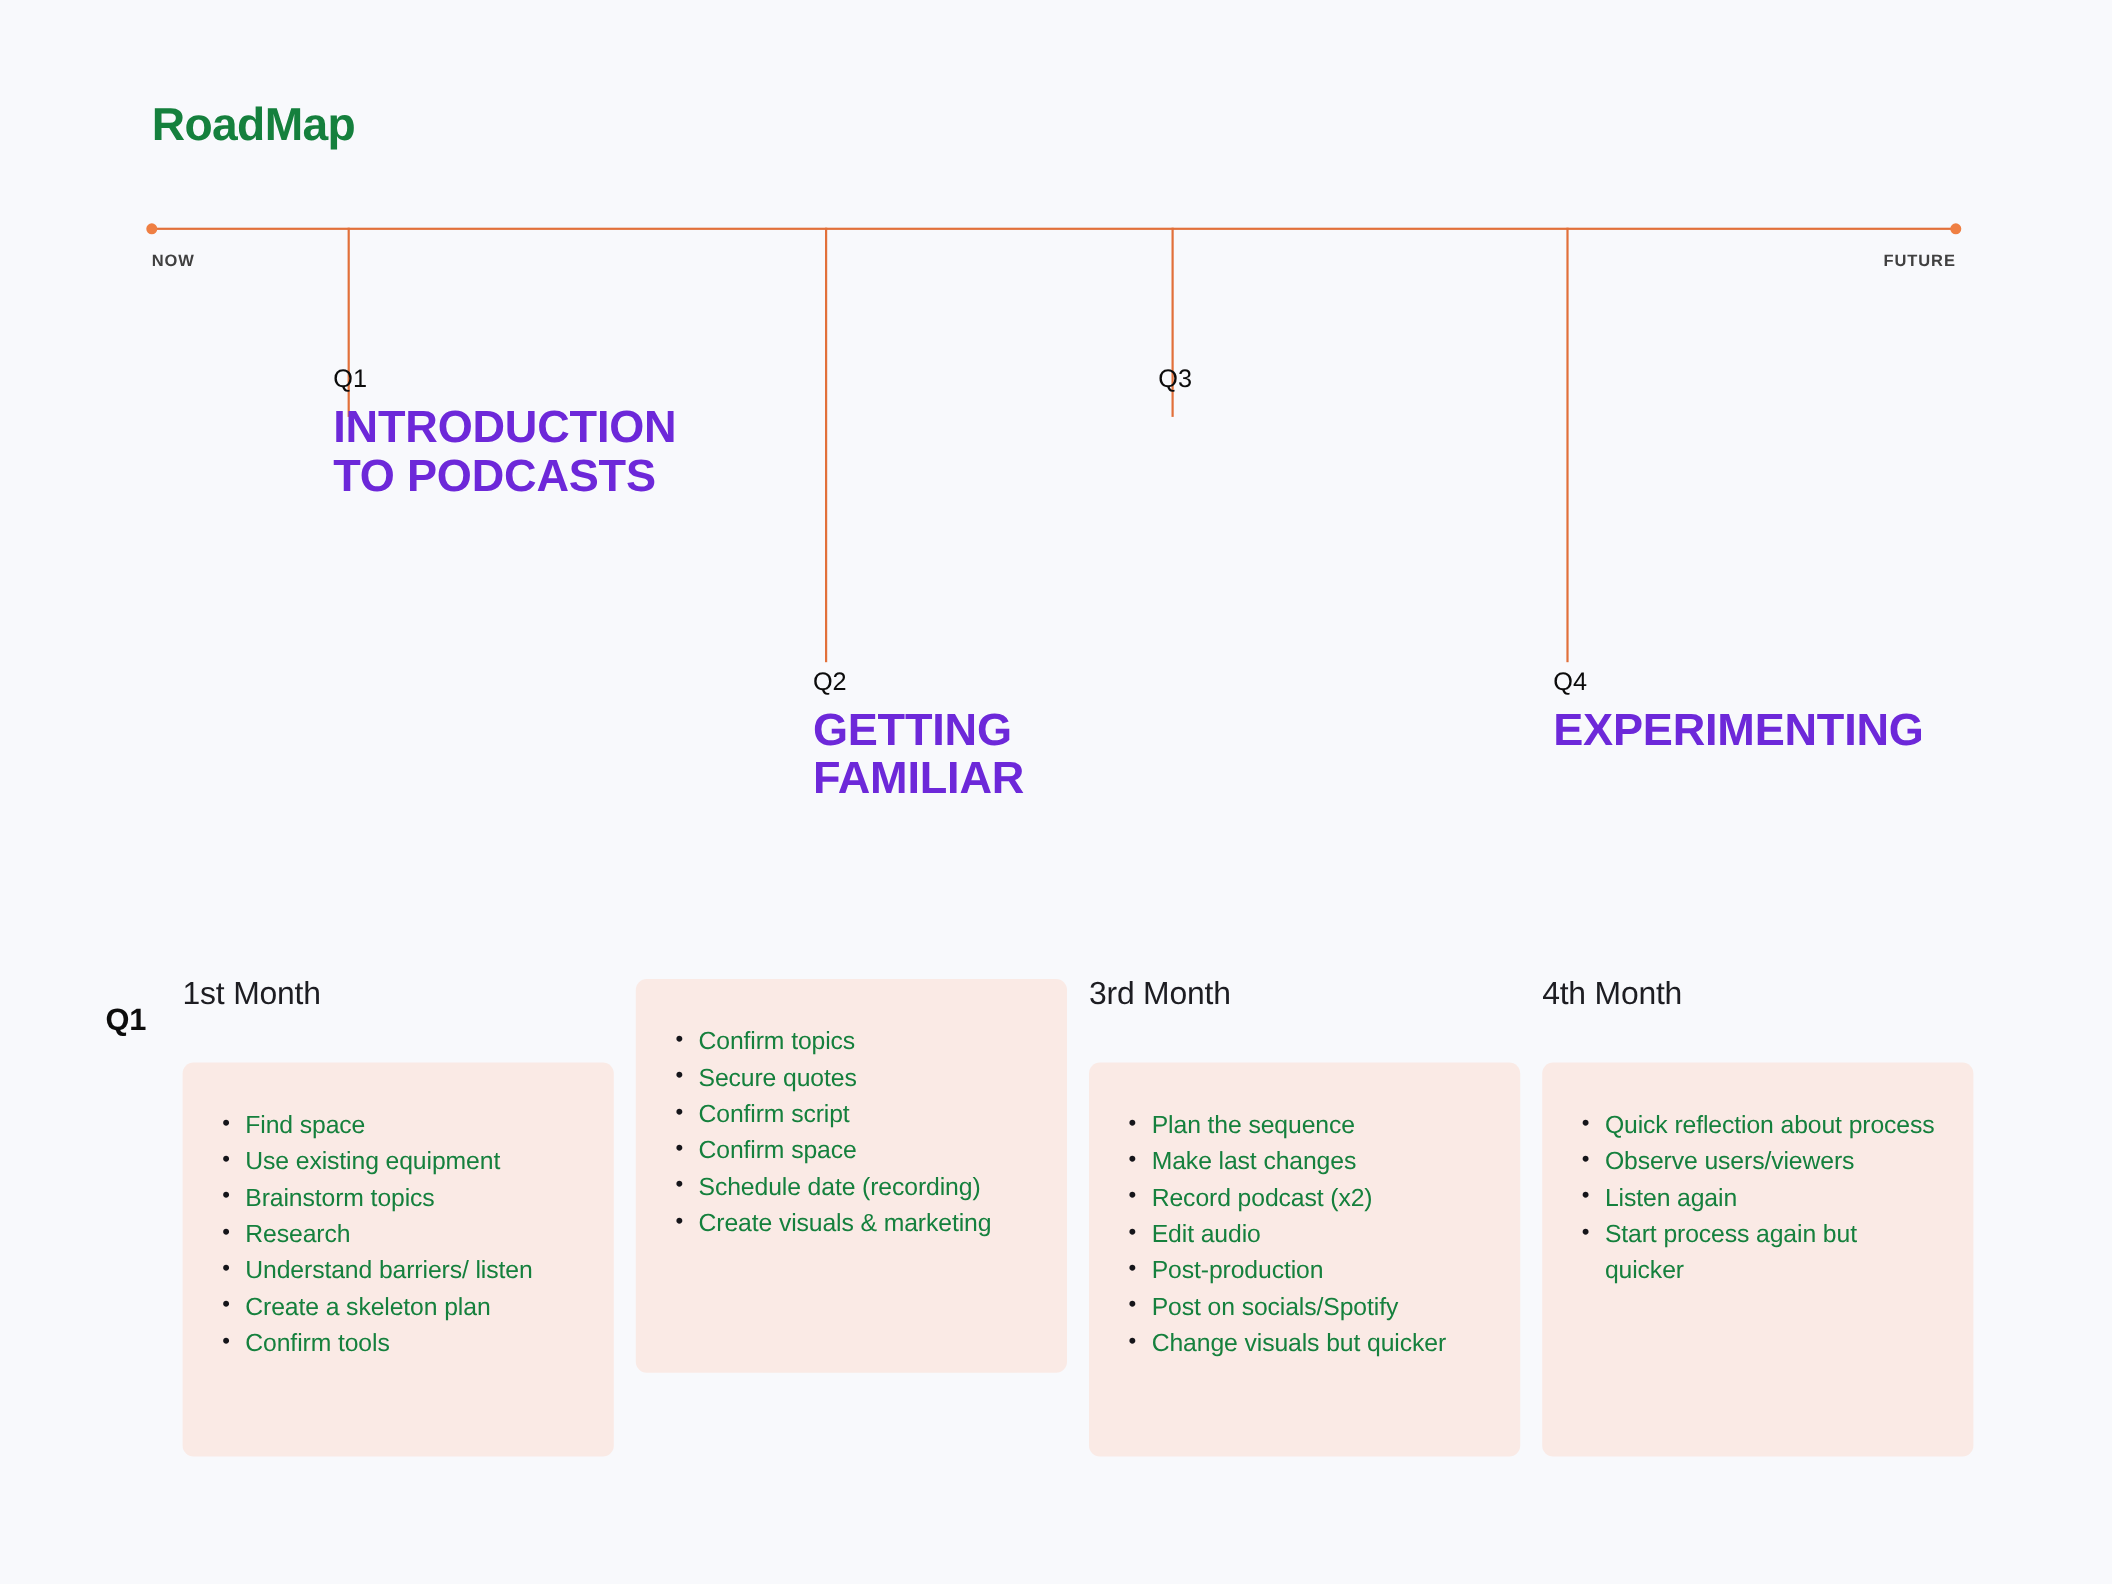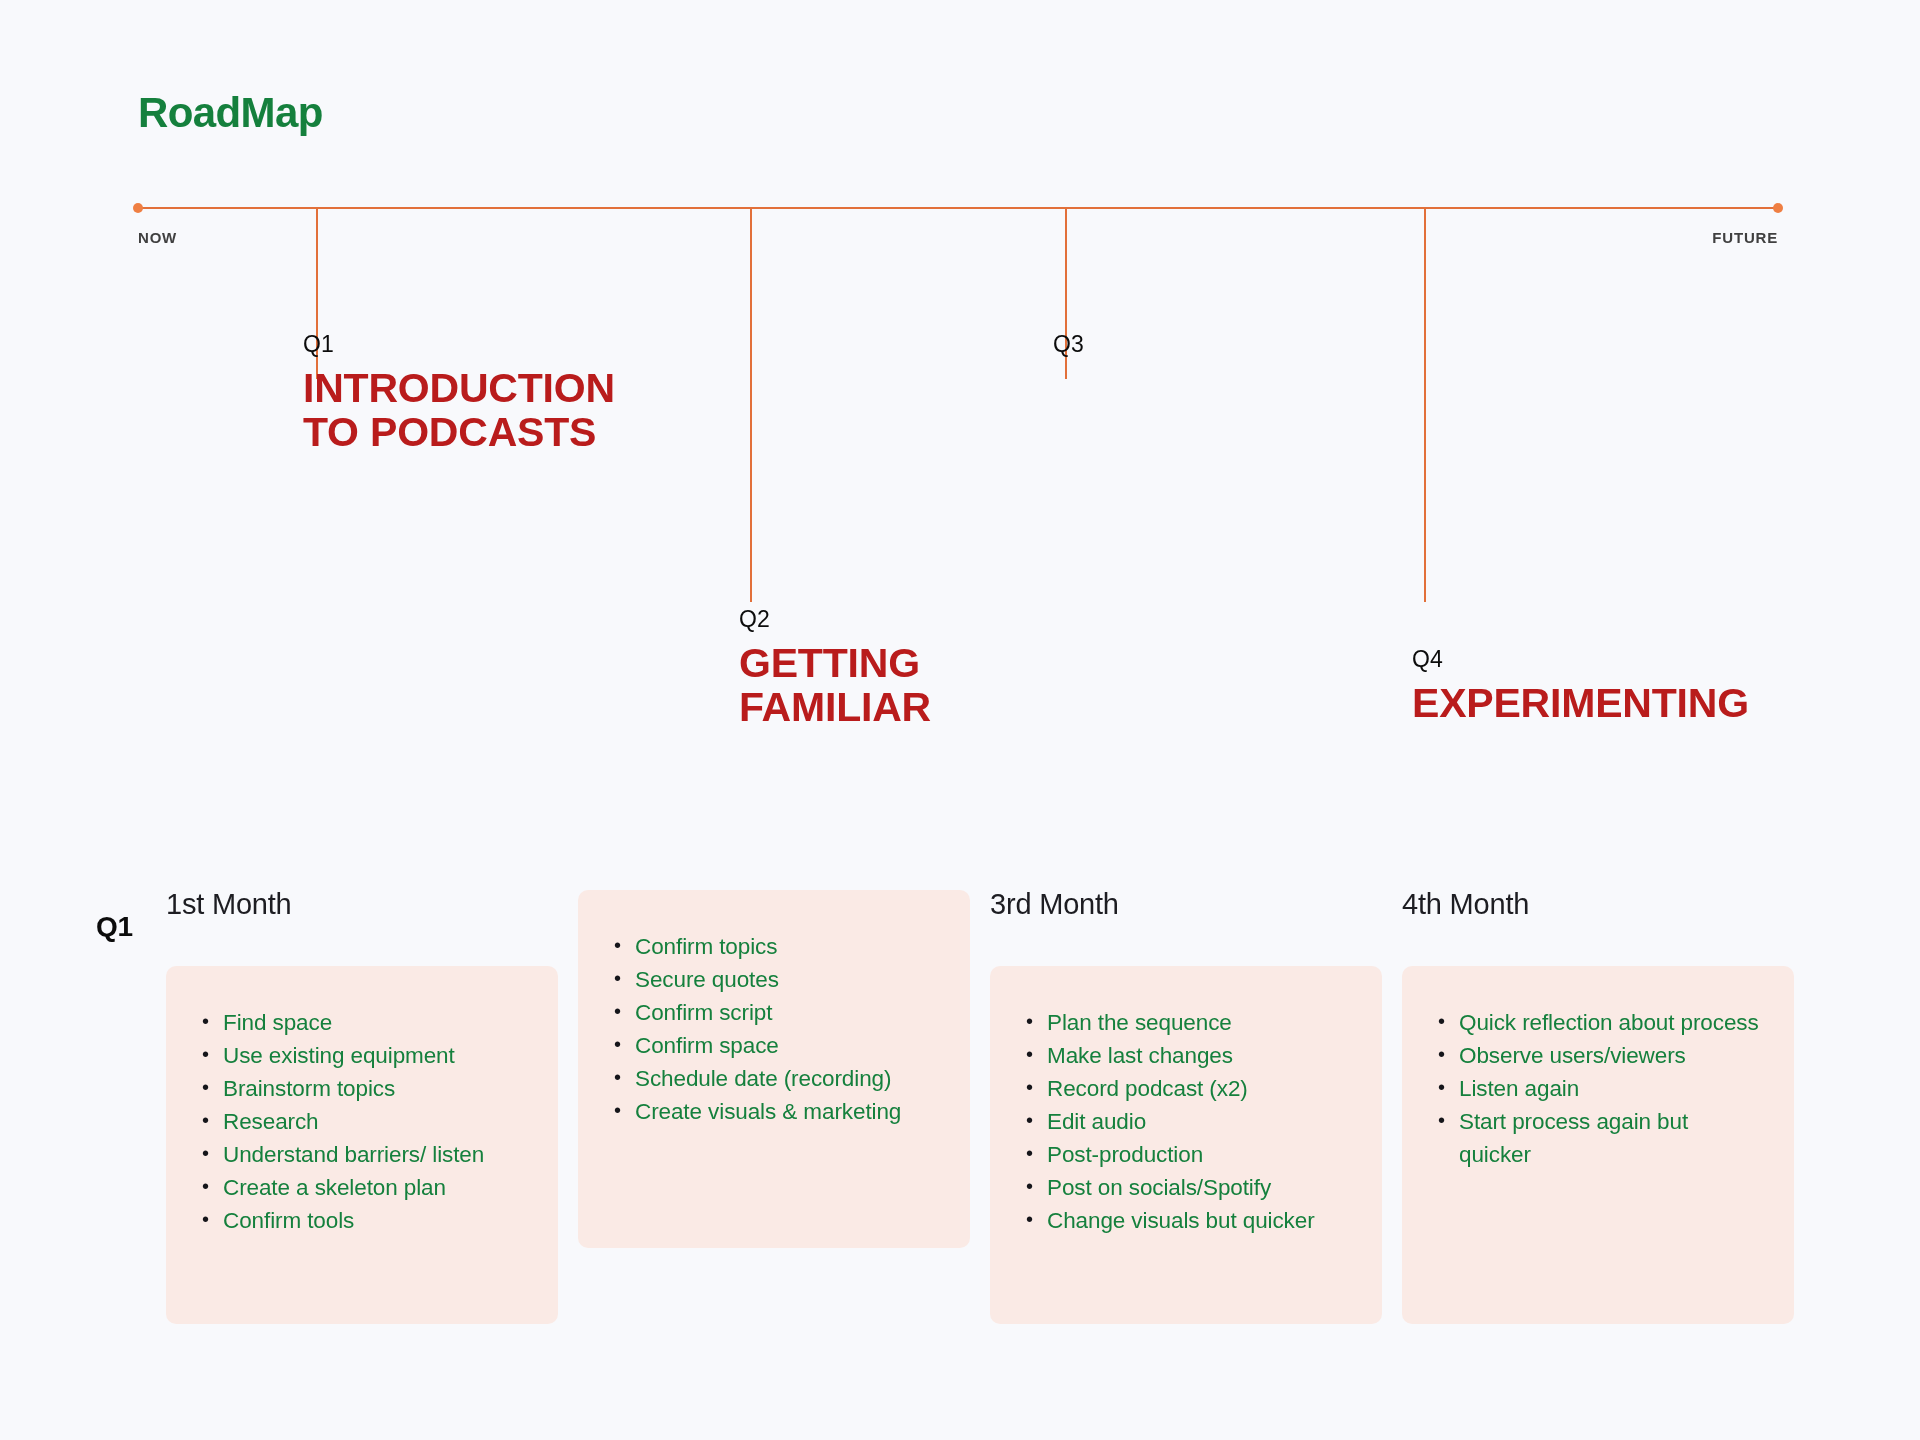--- a/index.html
+++ b/index.html
@@ -87,21 +87,21 @@
     font-weight: 400;
     color: #0c0c0c;
     line-height: 1.1;
     margin-bottom: 10px;
   }
   .milestone .q-title {
     font-size: 41px;
     font-weight: 800;
     letter-spacing: -0.2px;
     line-height: 1.06;
-    color: #b91c1c;
+    color: #6d28d9;
     white-space: pre-line;
   }
 
   
   .months {
     position: absolute;
     left: 96px;
     top: 890px;
     width: 1728px;
   }
@@ -200,21 +200,21 @@
   <div class="milestone" style="left:1053px; top:332px; width:380px;">
     <div class="q-label">Q3</div>
   </div>
 
   <div class="milestone" style="left:739px; top:607px; width:380px;">
     <div class="q-label">Q2</div>
     <div class="q-title">GETTING
 FAMILIAR</div>
   </div>
 
-  <div class="milestone" style="left:1412px; top:607px; width:460px;margin-top:40px;">
+  <div class="milestone" style="left:1412px; top:607px; width:460px;">
     <div class="q-label">Q4</div>
     <div class="q-title">EXPERIMENTING</div>
   </div>
 
   <div class="months">
 
     <div class="q-badge">Q1</div>
 
     <div class="month-grid">
 

